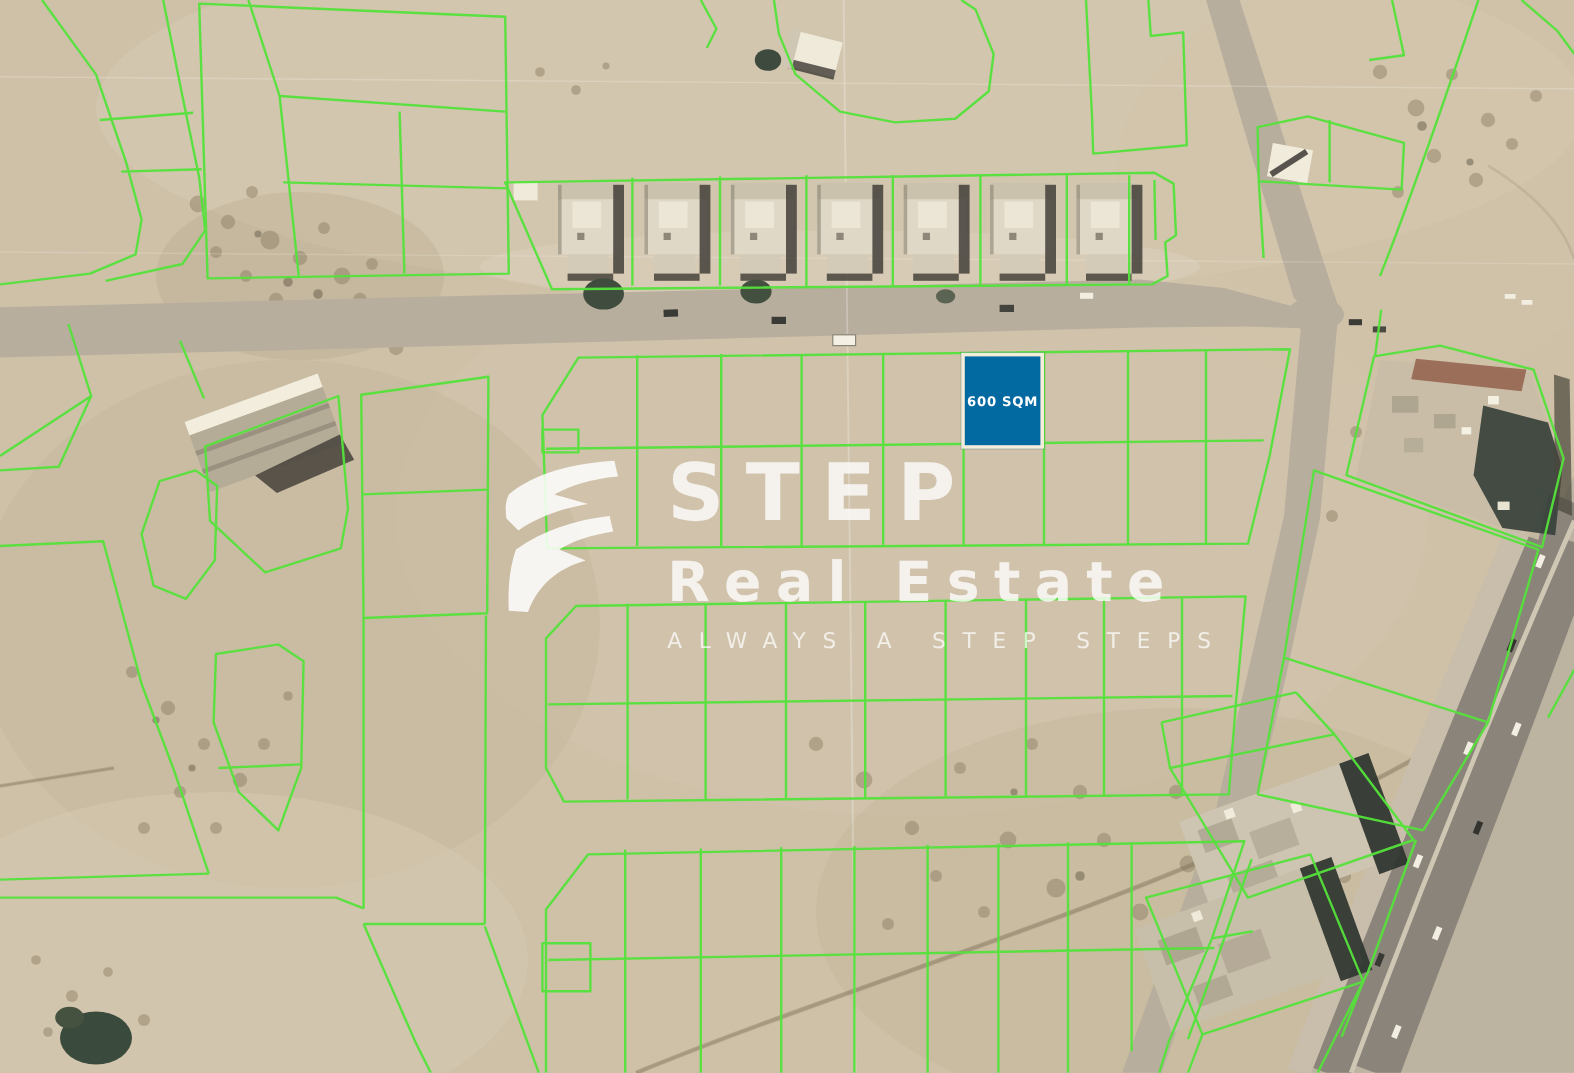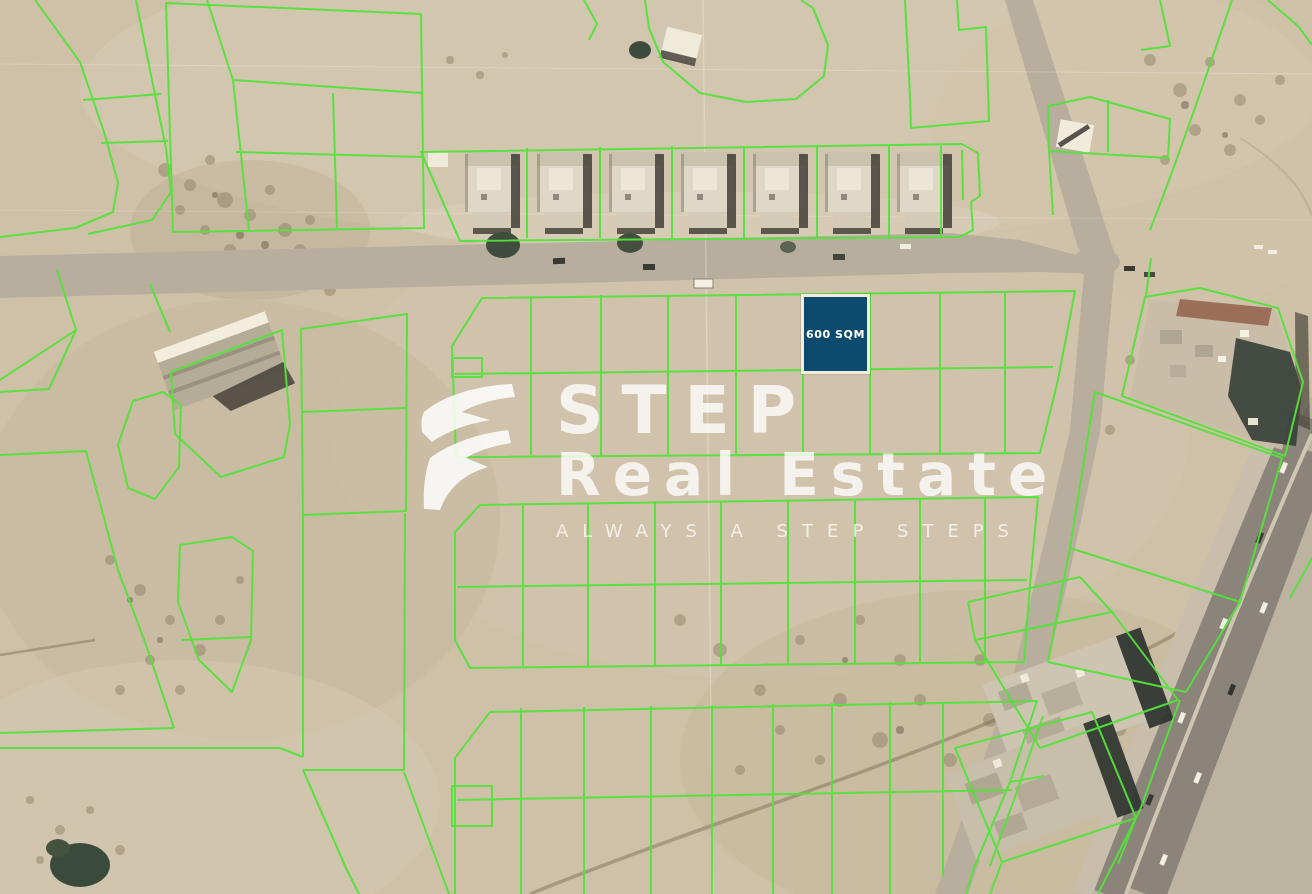--- a/index.html
+++ b/index.html
@@ -1,28 +1,28 @@
 <!DOCTYPE html>
 <html><head>
 <meta charset="utf-8">
 <style>
   html,body{margin:0;padding:0;background:#CEC1A8;}
   #map{position:relative;width:1312px;height:894px;overflow:hidden;
        font-family:"DejaVu Sans","Liberation Sans",sans-serif;}
   #map svg.base{position:absolute;left:0;top:0;}
   .plot{position:absolute;left:801px;top:294px;width:69px;height:80px;
-        box-sizing:border-box;border:3px solid #F4EDDA;background:#0c4a6e;
+        box-sizing:border-box;border:3px solid #F4EDDA;background:#0369a1;
         display:flex;align-items:center;justify-content:center;cursor:pointer;
         box-shadow:0 0 0 1px rgba(0,0,0,.08);}
   .plot span{color:#FFFFFF;font-weight:bold;font-size:11px;letter-spacing:.6px;}
   .watermark{position:absolute;left:416px;top:370px;display:flex;gap:20px;
              align-items:flex-start;pointer-events:none;color:rgba(255,255,255,.78);}
   .wm-text{display:flex;flex-direction:column;}
   .wm-line1{font-size:66px;font-weight:bold;letter-spacing:18px;line-height:1.0;margin-top:8px;}
-  .wm-line2{font-size:58px;font-weight:bold;letter-spacing:12px;line-height:1.0;margin-top:2px;}
+  .wm-line2{font-size:46px;font-weight:bold;letter-spacing:12px;line-height:1.0;margin-top:18px;}
   .wm-tagline{font-size:18px;font-weight:normal;letter-spacing:14px;margin-top:16px;
               color:rgba(255,255,255,.72);white-space:nowrap;}
 </style>
 </head>
 <body>
 
 <div id="map">
 
 <svg class="base" width="1312" height="894" viewBox="0 0 1312 894">
 

